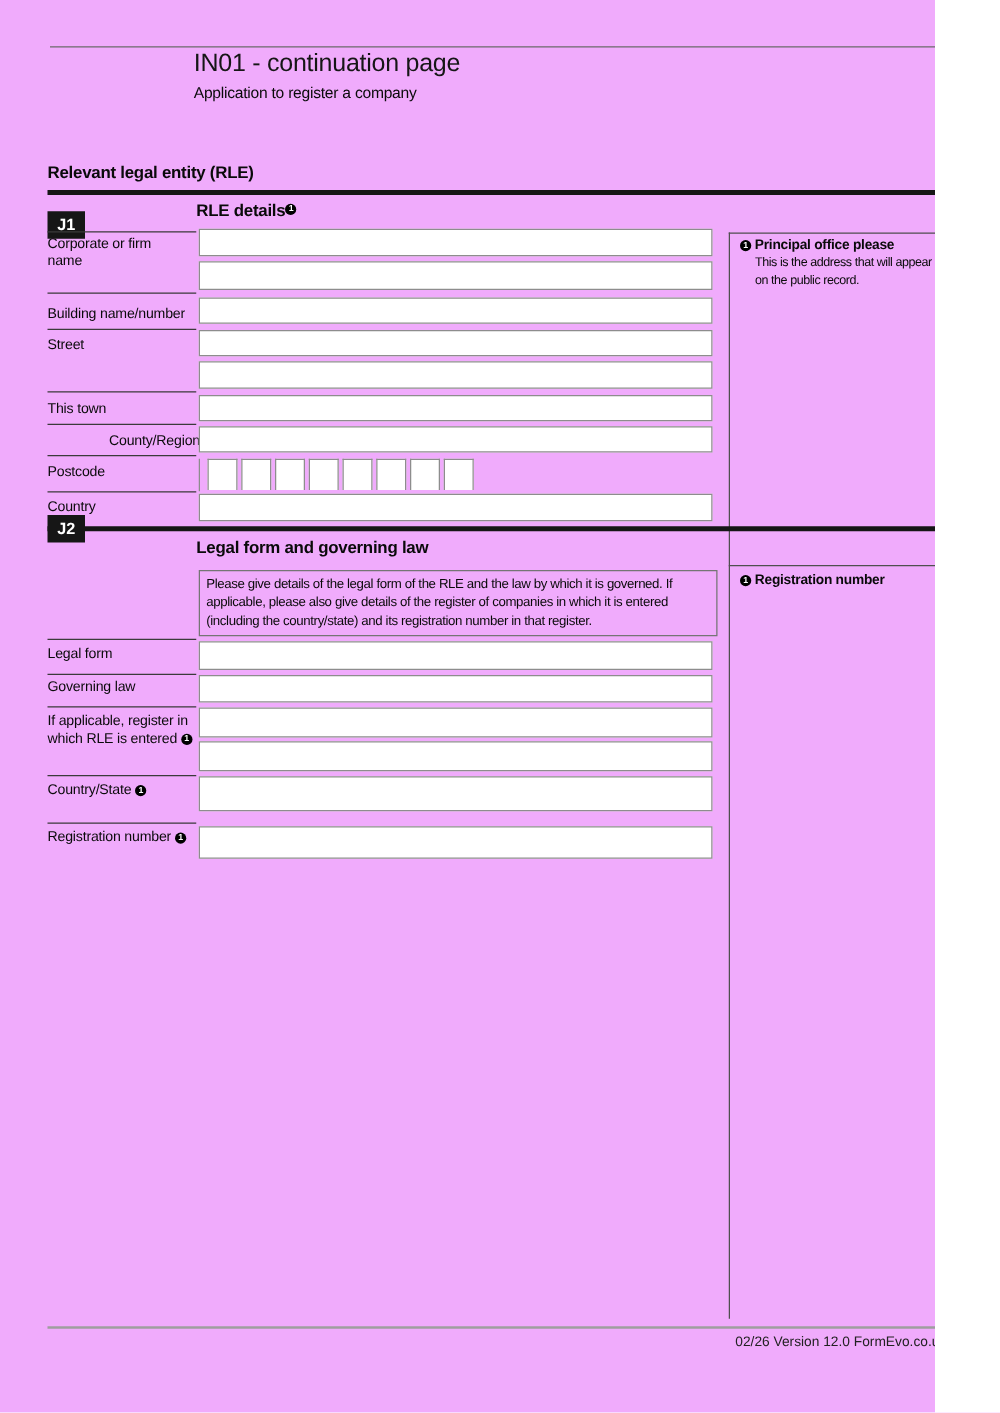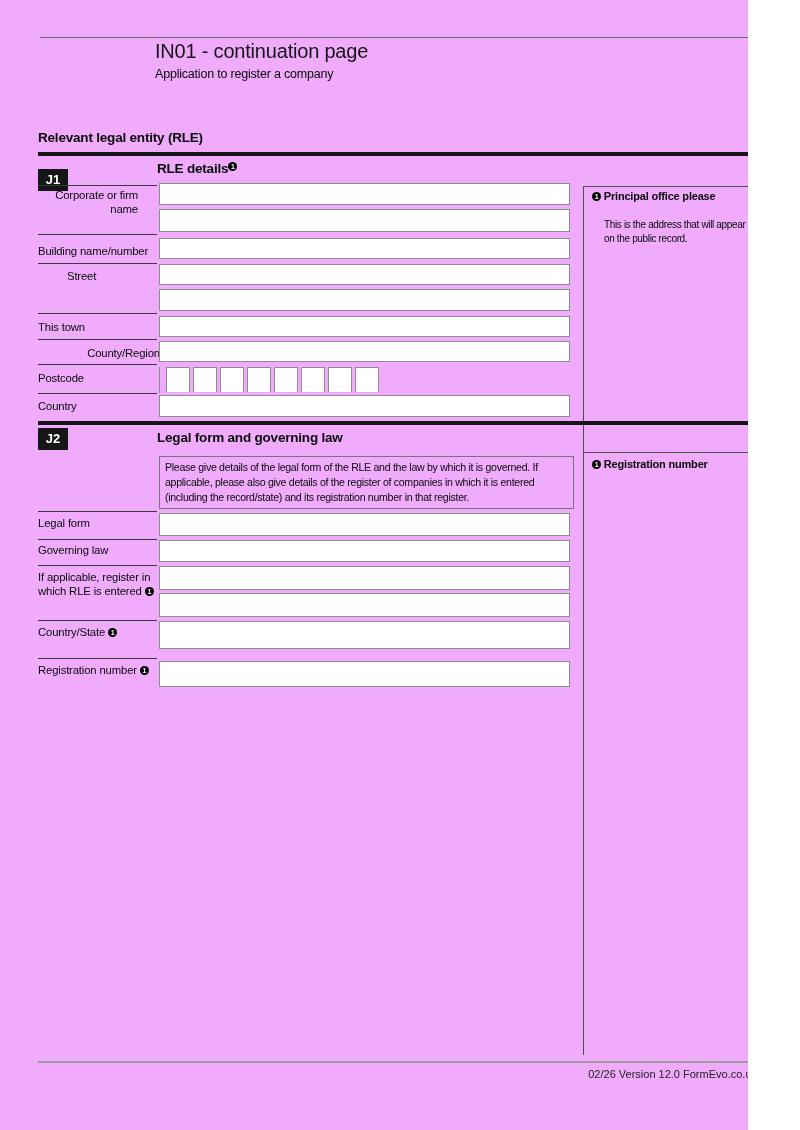--- a/index.html
+++ b/index.html
@@ -28,21 +28,21 @@
     box-sizing:border-box;font:12px "Liberation Sans",sans-serif;padding:0 4px;outline:none;}
   .introbox{position:absolute;left:159px;top:456px;width:415px;height:53px;box-sizing:border-box;
     border:1px solid #757575;padding:3px 5px;font-size:10.6px;line-height:15px;letter-spacing:-0.3px;}
   
   .comb{position:absolute;left:159px;top:367px;display:flex;gap:3px;}
   .comb .tick{width:1px;height:26px;background:#8d8d8d;margin-right:3px;}
   .comb .cell{width:22px;height:24px;border:1px solid #8d8d8d;border-bottom:none;background:#fff;}
   
   .note{position:absolute;left:592px;width:164px;}
   .note .head{font-size:11px;font-weight:bold;letter-spacing:-0.2px;line-height:13px;}
-  .note .body{margin-left:12px;margin-top:15px;font-size:10px;line-height:13.5px;letter-spacing:-0.35px;}
+  .note .body{margin-left:12px;margin-top:1px;font-size:10px;line-height:13.5px;letter-spacing:-0.35px;}
   
   .mk{display:inline-block;width:9px;height:9px;border-radius:50%;background:#000;color:#fff;
     font-size:7px;font-weight:bold;line-height:9px;text-align:center;vertical-align:1px;}
   .mk.sup{vertical-align:4px;}
   .footer-text{position:absolute;left:400px;top:1068px;width:357px;text-align:right;font-size:11px;color:#222;}
 </style>
 </head>
 <body>
 
 <div class="page">
@@ -55,25 +55,25 @@
   <div class="subtitle">Application to register a company</div>
   <div class="sec-heading">Relevant legal entity (RLE)</div>
 
   <div class="bar" style="top:152px;"></div>
   <div class="codebox" style="top:159px;margin-top:10px;">J1</div>
   <div class="sectitle" style="top:161px;">
     <span>RLE details</span><span class="mk sup">1</span>
   </div>
   <div class="sep" style="top:185px;"></div>
 
-  <div class="lbl" style="top:188px;width:100px;text-align:right;">Corporate or firm name</div>
+  <div class="lbl" style="top:188px;width:100px;">Corporate or firm name</div>
   <div class="sep" style="top:234px;"></div>
   <div class="lbl" style="top:244px;">Building name/number</div>
   <div class="sep" style="top:263px;"></div>
-  <div class="lbl" style="top:269px;margin-left:29px;">Street</div>
+  <div class="lbl" style="top:269px;">Street</div>
   <div class="sep" style="top:313px;"></div>
   <div class="lbl" style="top:320px;">This town</div>
   <div class="sep" style="top:339px;"></div>
   <div class="lbl" style="top:346px;text-align:right;">County/Region</div>
   <div class="sep" style="top:364px;"></div>
   <div class="lbl" style="top:371px;">Postcode</div>
   <div class="sep" style="top:393px;"></div>
   <div class="lbl" style="top:399px;">Country</div>
 
   <input type="text" class="fbox" style="top: 183px; height: 22px;">
@@ -97,24 +97,24 @@
   <input type="text" class="fbox" style="top: 395px; height: 22px;">
 
   <div class="sbline" style="left:583px;top:186px;width:178px;height:1px;"></div>
   <div class="sbline" style="left:583px;top:186px;width:1px;height:869px;"></div>
   <div class="note" style="top:190px;">
     <div class="head"><span class="mk">1</span> <span>Principal office please</span></div>
     <div class="body">This is the address that will appear on the public record.</div>
   </div>
 
   <div class="bar" style="top:421px;"></div>
-  <div class="codebox" style="top:428px;">J2</div>
+  <div class="codebox" style="top:412px;">J2</div>
   <div class="sectitle" style="top:430px;">Legal form and governing law</div>
 
-  <div class="introbox">Please give details of the legal form of the RLE and the law by which it is governed. If applicable, please also give details of the register of companies in which it is entered (including the record/state) and its registration number in that register.</div>
+  <div class="introbox">Please give details of the legal form of the RLE and the law by which it is governed. If applicable, please also give details of the register of companies in which it is entered (including the country/state) and its registration number in that register.</div>
 
   <div class="sep" style="top:511px;"></div>
   <div class="lbl" style="top:516px;">Legal form</div>
   <div class="sep" style="top:539px;"></div>
   <div class="lbl" style="top:543px;">Governing law</div>
   <div class="sep" style="top:565px;"></div>
   <div class="lbl" style="top:570px;">
     <span>If applicable, register in which RLE is entered</span> <span class="mk">1</span>
   </div>
   <div class="sep" style="top:620px;"></div>

